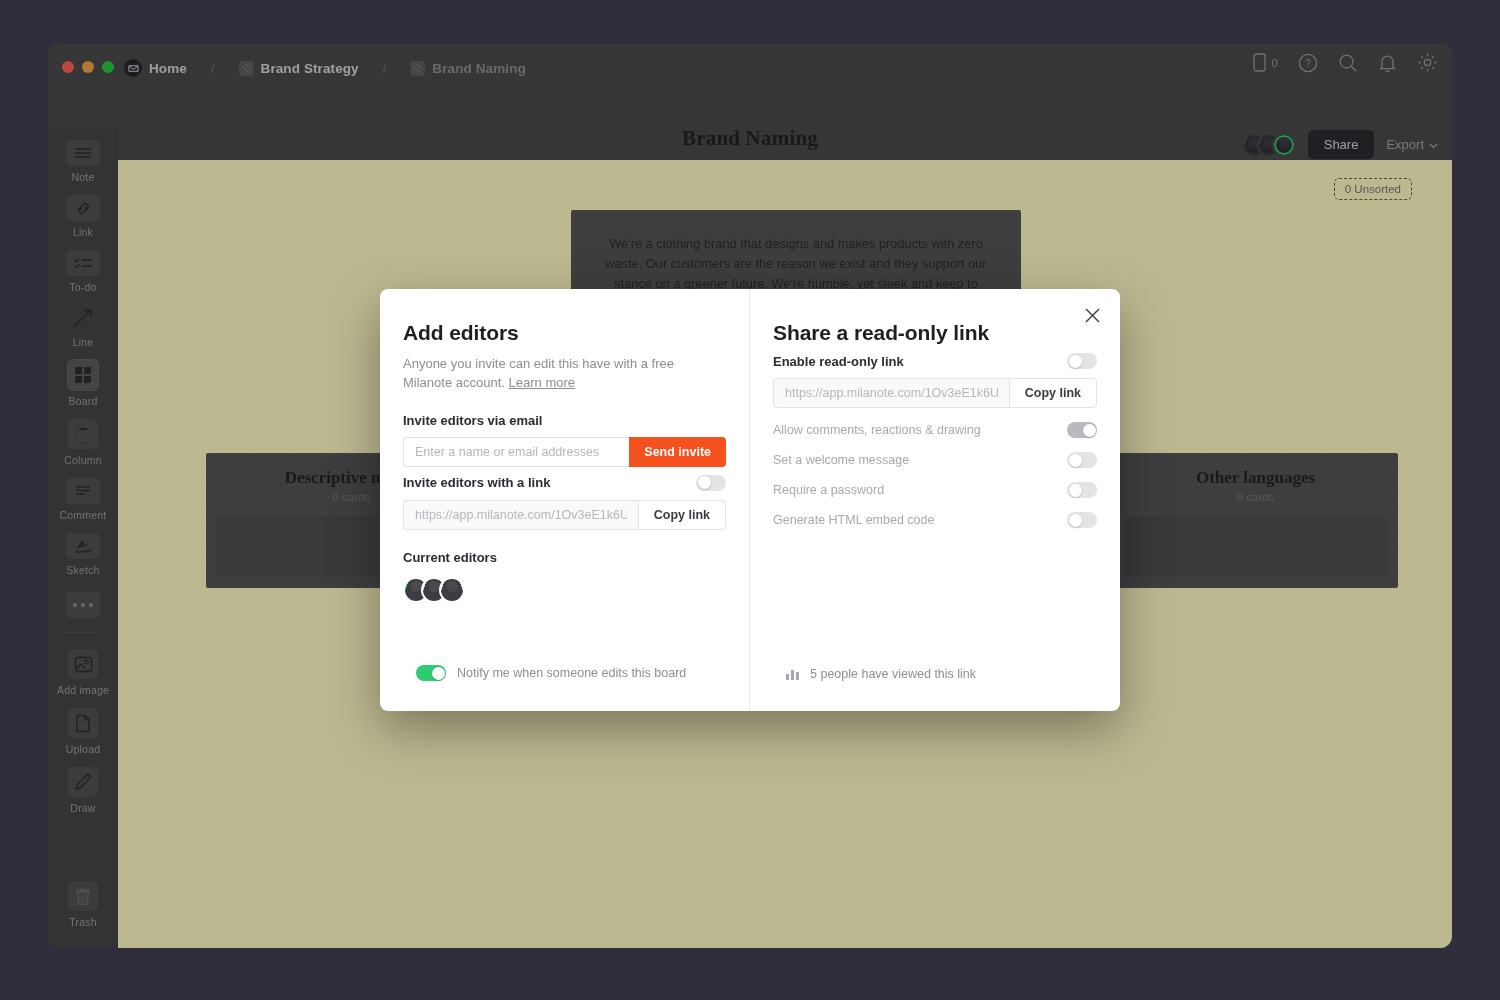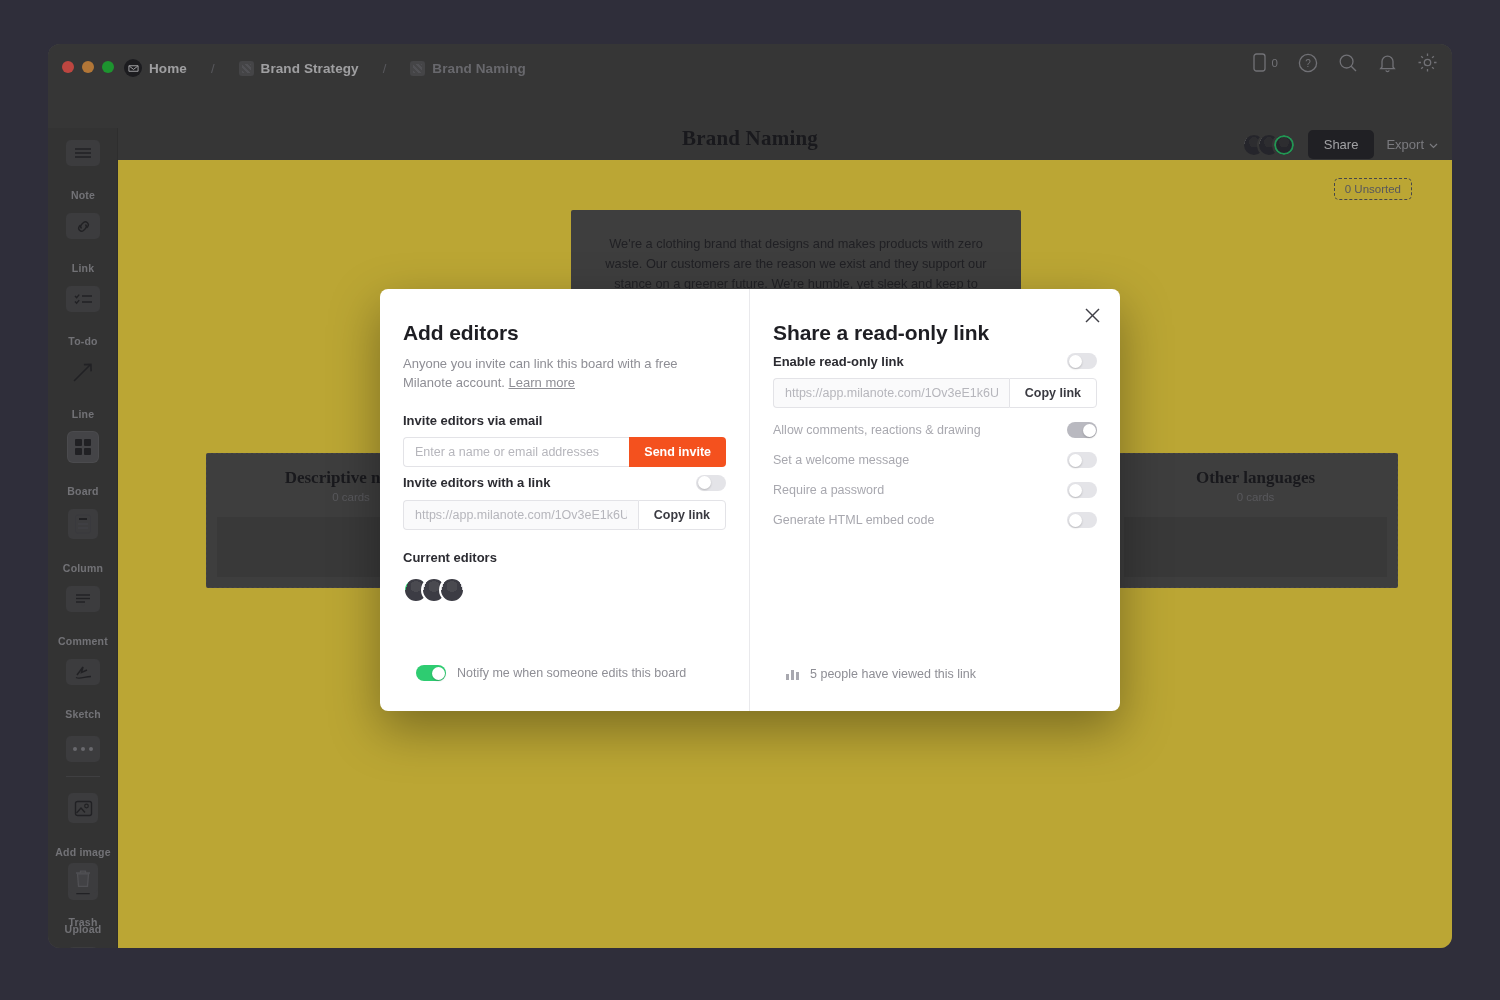--- a/index.html
+++ b/index.html
@@ -84,31 +84,31 @@
   }
   .tool { width: 70px; padding-top: 12px; text-align: center; cursor: pointer; }
   .tool .tbox {
     width: 34px; height: 26px; margin: 0 auto;
     background: #515154; border-radius: 5px;
     display: flex; align-items: center; justify-content: center;
     color: #2d2d31;
   }
   .tool .tbox.sq { width: 30px; height: 30px; }
   .tool.active .tbox { background: #5c5c60; box-shadow: 0 0 0 1px #66666a; }
-  .tool .tlabel { font-size: 10.5px; color: #9a9aa0; margin-top: 23px; letter-spacing:.2px;font-weight:bold; }
+  .tool .tlabel { font-size: 10.5px; color: #9a9aa0; margin-top: 5px; letter-spacing:.2px; }
   .tool.plain .tbox { background: none; }
   .tool-divider { width: 34px; height: 1px; background: #555558; margin: 14px auto 4px; }
   .dots { display:flex; gap:4px; justify-content:center; }
   .dots span { width:4px;height:4px;border-radius:50%;background:#8d8d93; }
   #trash-tool { position: absolute; bottom: 20px; left: 0; }
 
   
   #canvas {
     position: absolute; left: 70px; top: 116px; right: 0; bottom: 0;
-    background: #fde047; overflow: hidden;
+    background: #fef9c3; overflow: hidden;
   }
   #unsorted-badge {
     position: absolute; right: 40px; top: 18px;
     font-size: 11.5px; color: #77777c;
     border: 1px dashed #5f5f64; border-radius: 5px; padding: 4px 10px;
   }
   #brief-card {
     position: absolute; left: 453px; top: 50px; width: 450px;
     background: #545454; padding: 24px 26px 8px;
     border-radius: 2px;
@@ -462,21 +462,21 @@
   </div>
 
   <div id="modal-overlay"></div>
 </div>
 
 <div id="share-modal">
 
   <div class="mpane left">
     <div class="mtitle">Add editors</div>
     <div class="mdesc">
-      <span>Anyone you invite can link this board with a free Milanote account.</span>
+      <span>Anyone you invite can edit this have with a free Milanote account.</span>
       <a href="#">Learn more</a>
     </div>
 
     <div class="mlabel">Invite editors via email</div>
     <div class="input-group">
       <input type="text" value="" placeholder="Enter a name or email addresses" style="">
       <button class="btn-send">Send invite</button>
     </div>
 
     <div class="row-between">

